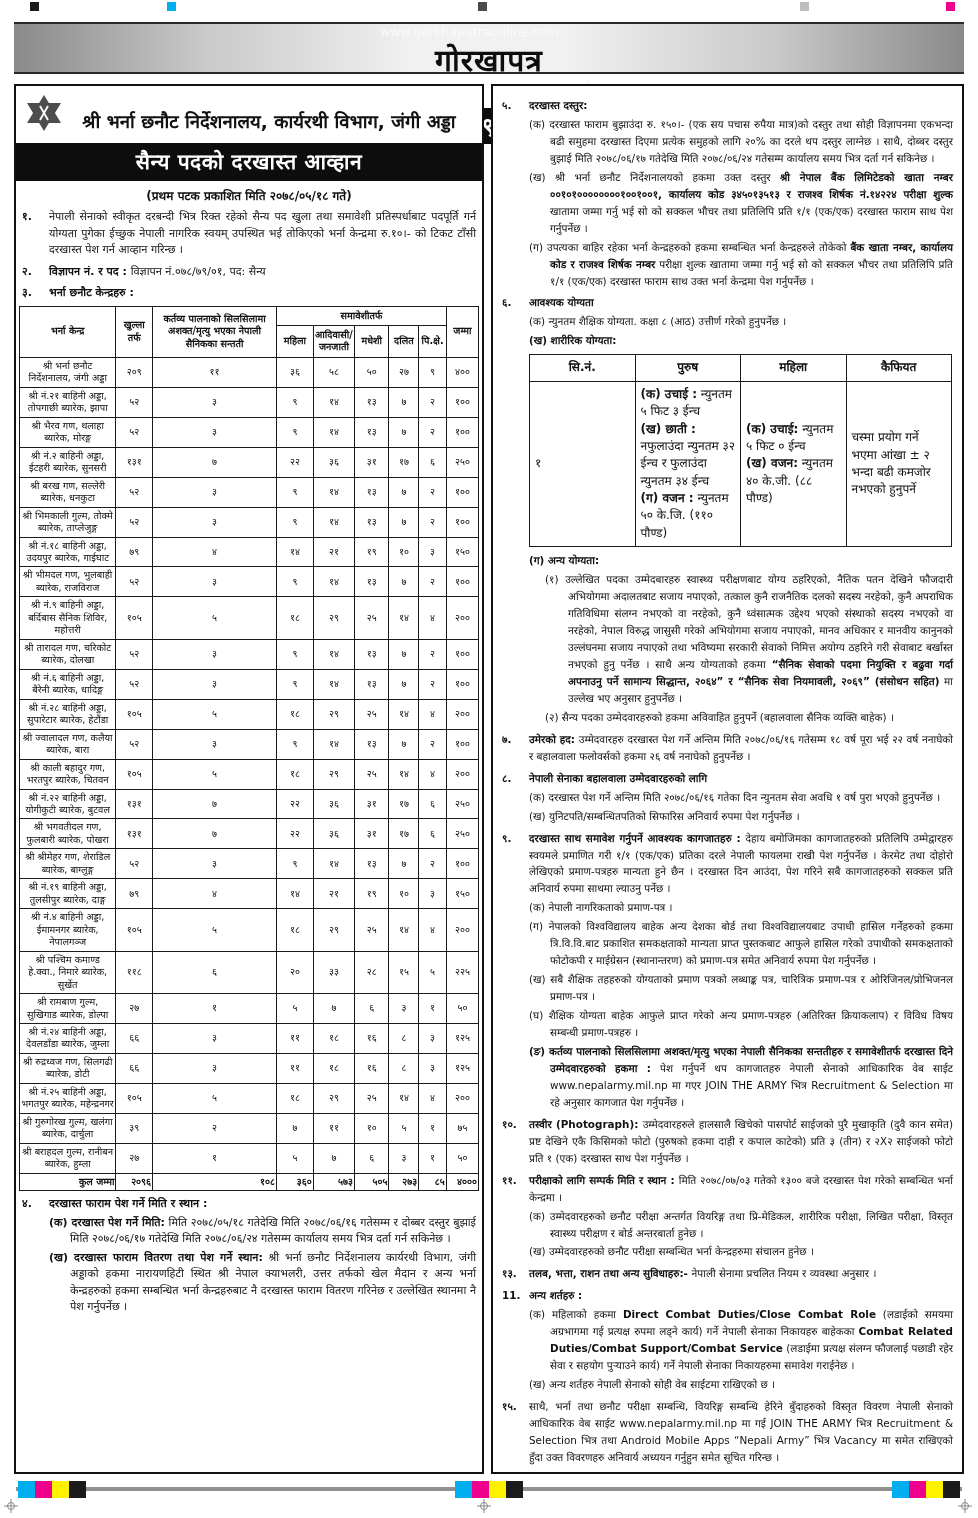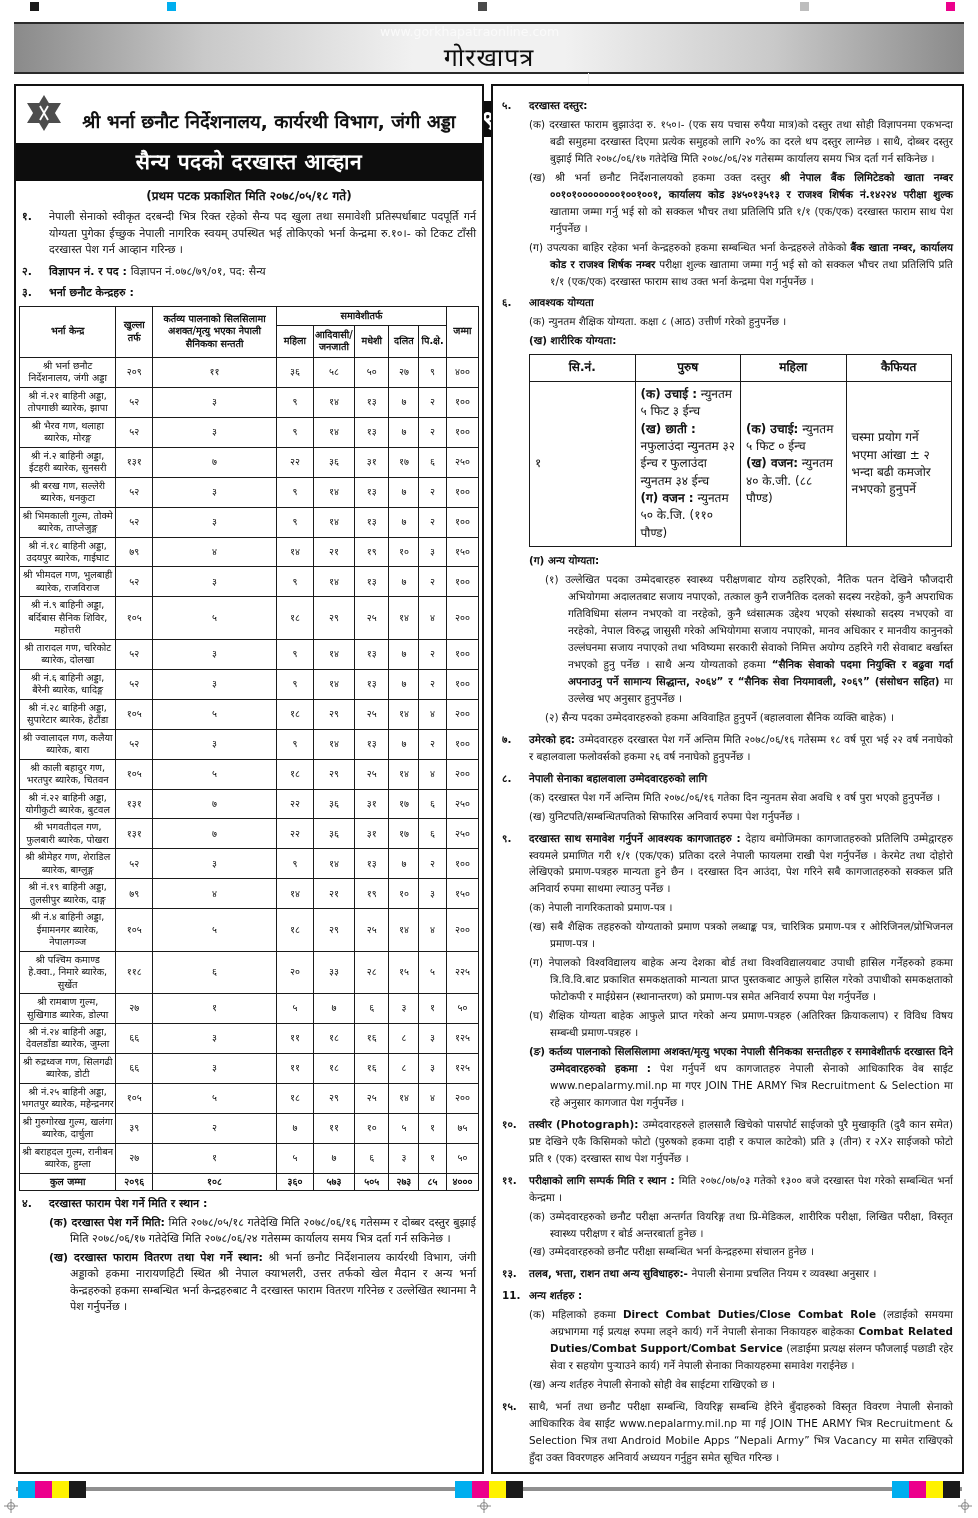--- a/index.html
+++ b/index.html
@@ -5,21 +5,21 @@
   html,body{margin:0;padding:0;background:#e9e9e9;}
   .page{position:relative;width:978px;height:1518px;background:#fff;overflow:hidden;
         font-family:"DejaVu Sans",sans-serif;color:#111;}
   
   .tmark{position:absolute;top:2px;width:9px;height:9px;}
   
   .mast{position:absolute;top:22px;left:14px;right:14px;height:48px;display:flex;align-items:center;
         background:linear-gradient(90deg,#8a8a8a 0%,#c9c9c9 20%,#f1f1f1 42%,#f1f1f1 58%,#c9c9c9 80%,#8a8a8a 100%);
         border-top:2px solid #2a2a2a;border-bottom:2px solid #2a2a2a;flex-direction:column;}
   .mast .url{color:#fafafa;font-size:12.5px;padding-left:12px;width:230px;}
-  .mast .title{flex:1;text-align:center;font-size:25px;font-weight:normal;color:#0d0d0d;letter-spacing:1px;}
+  .mast .title{flex:1;text-align:center;font-size:30px;font-weight:bold;color:#0d0d0d;letter-spacing:1px;}
   .mast .dates{width:190px;text-align:right;color:#fff;font-size:9.5px;line-height:1.45;padding-right:8px;
                border-right:1px solid #eee;}
   .badge{width:36px;height:42px;background:#0c0c0c;color:#fff;font-size:26px;font-weight:bold;
          display:flex;align-items:center;justify-content:center;border-radius:3px;margin-right:2px;}
   
   .cols{position:absolute;top:84px;left:14px;right:14px;height:1390px;display:flex;gap:7px;}
   .box{border:2px solid #111;background:#fff;overflow:hidden;}
   .leftbox{width:466px;}
   .rightbox{flex:1;padding:6px 9px;font-size:10.4px;line-height:1.63;text-align:justify;}
   
@@ -35,21 +35,21 @@
   .sec{margin:5px 0 2px;padding-left:27px;text-indent:-27px;}
   .sec .num{display:inline-block;width:27px;text-indent:0;}
   .sub{margin:2px 0;padding-left:48px;text-indent:-21px;}
   .sub2{margin:2px 0;padding-left:66px;text-indent:-23px;}
   
   table.rec{border-collapse:collapse;width:calc(100% - 6px);margin:4px 3px;font-size:9.6px;table-layout:fixed;}
   table.rec th,table.rec td{border:1px solid #1a1a1a;text-align:center;vertical-align:middle;
         padding:2px 1px;line-height:1.3;word-wrap:break-word;}
   table.rec thead th{font-size:9.6px;padding:3px 1px;}
   td.cname{text-align:left;padding:3px 3px;}
-  tr.trow-total td{font-weight:bold;}
+  tr.trow-total td{font-weight:bold;text-align:right;}
   
   table.phys{border-collapse:collapse;margin:5px 0 5px 27px;width:calc(100% - 28px);font-size:12px;
         table-layout:fixed;text-align:left;text-indent:0;border-radius:25px;}
   table.phys th,table.phys td{border:1px solid #1a1a1a;padding:4px 5px;vertical-align:middle;line-height:1.45;}
   table.phys th{text-align:center;}
   td.pc0{width:26px;text-align:center;}
   td.pc1{width:36%;}
   td.pc2{width:31%;}
   table.phys td{white-space:pre-line;text-align:left;}
   
@@ -474,22 +474,22 @@
           </table>
           <div class="sub"><span></span><b>(ग) अन्य योग्यता:</b><span></span></div>
           <div class="sub2"><span>(१) उल्लेखित पदका उम्मेदबारहरु स्वास्थ्य परीक्षणबाट योग्य ठहरिएको, नैतिक पतन देखिने फौजदारी अभियोगमा अदालतबाट सजाय नपाएको, तत्काल कुनै राजनैतिक दलको सदस्य नरहेको, कुनै अपराधिक गतिविधिमा संलग्न नभएको वा नरहेको, कुनै ध्वंसात्मक उद्देश्य भएको संस्थाको सदस्य नभएको वा नरहेको, नेपाल विरुद्ध जासुसी गरेको अभियोगमा सजाय नपाएको, मानव अधिकार र मानवीय कानुनको उल्लंघनमा सजाय नपाएको तथा भविष्यमा सरकारी सेवाको निमित्त अयोग्य ठहरिने गरी सेवाबाट बर्खास्त नभएको हुनु पर्नेछ । साथै अन्य योग्यताको हकमा </span><b>“सैनिक सेवाको पदमा नियुक्ति र बढुवा गर्दा अपनाउनु पर्ने सामान्य सिद्धान्त, २०६४” र “सैनिक सेवा नियमावली, २०६९” (संसोधन सहित)</b><span> मा उल्लेख भए अनुसार हुनुपर्नेछ ।</span></div>
           <div class="sub2"><span>(२) सैन्य पदका उम्मेदवारहरुको हकमा अविवाहित हुनुपर्ने (बहालवाला सैनिक व्यक्ति बाहेक) ।</span></div>
           <div class="sec"><b class="num">७.</b><b>उमेरको हद: </b><span>उम्मेदवारहरु दरखास्त पेश गर्ने अन्तिम मिति २०७८/०६/१६ गतेसम्म १८ वर्ष पूरा भई २२ वर्ष ननाघेको र बहालवाला फलोवर्सको हकमा २६ वर्ष ननाघेको हुनुपर्नेछ ।</span></div>
           <div class="sec"><b class="num">८.</b><b>नेपाली सेनाका बहालवाला उम्मेदवारहरुको लागि </b></div>
           <div class="sub"><span>(क) दरखास्त पेश गर्ने अन्तिम मिति २०७८/०६/१६ गतेका दिन न्युनतम सेवा अवधि १ वर्ष पुरा भएको हुनुपर्नेछ ।</span></div>
           <div class="sub"><span>(ख) युनिटपति/सम्बन्धितपतिको सिफारिस अनिवार्य रुपमा पेश गर्नुपर्नेछ ।</span></div>
           <div class="sec"><b class="num">९.</b><b>दरखास्त साथ समावेश गर्नुपर्ने आवश्यक कागजातहरु : </b><span>देहाय बमोजिमका कागजातहरुको प्रतिलिपि उम्मेद्वारहरु स्वयमले प्रमाणित गरी १/१ (एक/एक) प्रतिका दरले नेपाली फायलमा राखी पेश गर्नुपर्नेछ । केरमेट तथा दोहोरो लेखिएको प्रमाण-पत्रहरु मान्यता हुने छैन । दरखास्त दिन आउंदा, पेश गरिने सबै कागजातहरुको सक्कल प्रति अनिवार्य रुपमा साथमा ल्याउनु पर्नेछ ।</span></div>
           <div class="sub"><span>(क) नेपाली नागरिकताको प्रमाण-पत्र ।</span></div>
+          <div class="sub"><span>(ग) नेपालको विश्वविद्यालय बाहेक अन्य देशका बोर्ड तथा विश्वविद्यालयबाट उपाधी हासिल गर्नेहरुको हकमा त्रि.वि.वि.बाट प्रकाशित समकक्षताको मान्यता प्राप्त पुस्तकबाट आफुले हासिल गरेको उपाधीको समकक्षताको फोटोकपी र माईग्रेसन (स्थानान्तरण) को प्रमाण-पत्र समेत अनिवार्य रुपमा पेश गर्नुपर्नेछ ।</span></div>
           <div class="sub"><span>(ख) सबै शैक्षिक तहहरुको योग्यताको प्रमाण पत्रको लब्धाङ्क पत्र, चारित्रिक प्रमाण-पत्र र ओरिजिनल/प्रोभिजनल प्रमाण-पत्र ।</span></div>
-          <div class="sub"><span>(ग) नेपालको विश्वविद्यालय बाहेक अन्य देशका बोर्ड तथा विश्वविद्यालयबाट उपाधी हासिल गर्नेहरुको हकमा त्रि.वि.वि.बाट प्रकाशित समकक्षताको मान्यता प्राप्त पुस्तकबाट आफुले हासिल गरेको उपाधीको समकक्षताको फोटोकपी र माईग्रेसन (स्थानान्तरण) को प्रमाण-पत्र समेत अनिवार्य रुपमा पेश गर्नुपर्नेछ ।</span></div>
           <div class="sub"><span>(घ) शैक्षिक योग्यता बाहेक आफुले प्राप्त गरेको अन्य प्रमाण-पत्रहरु (अतिरिक्त क्रियाकलाप) र विविध विषय सम्बन्धी प्रमाण-पत्रहरु ।</span></div>
           <div class="sub"><span></span><b>(ङ) कर्तव्य पालनाको सिलसिलामा अशक्त/मृत्यु भएका नेपाली सैनिकका सन्ततीहरु र समावेशीतर्फ दरखास्त दिने उम्मेदवारहरुको हकमा :</b><span> पेश गर्नुपर्ने थप कागजातहरु नेपाली सेनाको आधिकारिक वेब साईट www.nepalarmy.mil.np मा गएर JOIN THE ARMY भित्र Recruitment &amp; Selection मा रहे अनुसार कागजात पेश गर्नुपर्नेछ ।</span></div>
           <div class="sec"><b class="num">१०.</b><b>तस्वीर (Photograph): </b><span>उम्मेदवारहरुले हालसालै खिचेको पासपोर्ट साईजको पुरै मुखाकृति (दुवै कान समेत) प्रष्ट देखिने एकै किसिमको फोटो (पुरुषको हकमा दाही र कपाल काटेको) प्रति ३ (तीन) र २X२ साईजको फोटो प्रति १ (एक) दरखास्त साथ पेश गर्नुपर्नेछ ।</span></div>
           <div class="sec"><b class="num">११.</b><b>परीक्षाको लागि सम्पर्क मिति र स्थान : </b><span>मिति २०७८/०७/०३ गतेको १३०० बजे दरखास्त पेश गरेको सम्बन्धित भर्ना केन्द्रमा ।</span></div>
           <div class="sub"><span>(क) उम्मेदवारहरुको छनौट परीक्षा अन्तर्गत वियरिङ्ग तथा प्रि-मेडिकल, शारीरिक परीक्षा, लिखित परीक्षा, विस्तृत स्वास्थ्य परीक्षण र बोर्ड अन्तरबार्ता हुनेछ ।</span></div>
           <div class="sub"><span>(ख) उम्मेदवारहरुको छनौट परीक्षा सम्बन्धित भर्ना केन्द्रहरुमा संचालन हुनेछ ।</span></div>
           <div class="sec"><b class="num">१३.</b><b>तलब, भत्ता, राशन तथा अन्य सुविधाहरु:- </b><span>नेपाली सेनामा प्रचलित नियम र व्यवस्था अनुसार ।</span></div>
           <div class="sec"><b class="num">11.</b><b>अन्य शर्तहरु : </b></div>
           <div class="sub"><span>(क) महिलाको हकमा </span><b>Direct Combat Duties/Close Combat Role</b><span> (लडाईको समयमा अग्रभागमा गई प्रत्यक्ष रुपमा लड्ने कार्य) गर्ने नेपाली सेनाका निकायहरु बाहेकका </span><b>Combat Related Duties/Combat Support/Combat Service</b><span> (लडाईमा प्रत्यक्ष संलग्न फौजलाई पछाडी रहेर सेवा र सहयोग पुऱ्याउने कार्य) गर्ने नेपाली सेनाका निकायहरुमा समावेश गराईनेछ ।</span></div>
           <div class="sub"><span>(ख) अन्य शर्तहरु नेपाली सेनाको सोही वेब साईटमा राखिएको छ ।</span></div>

